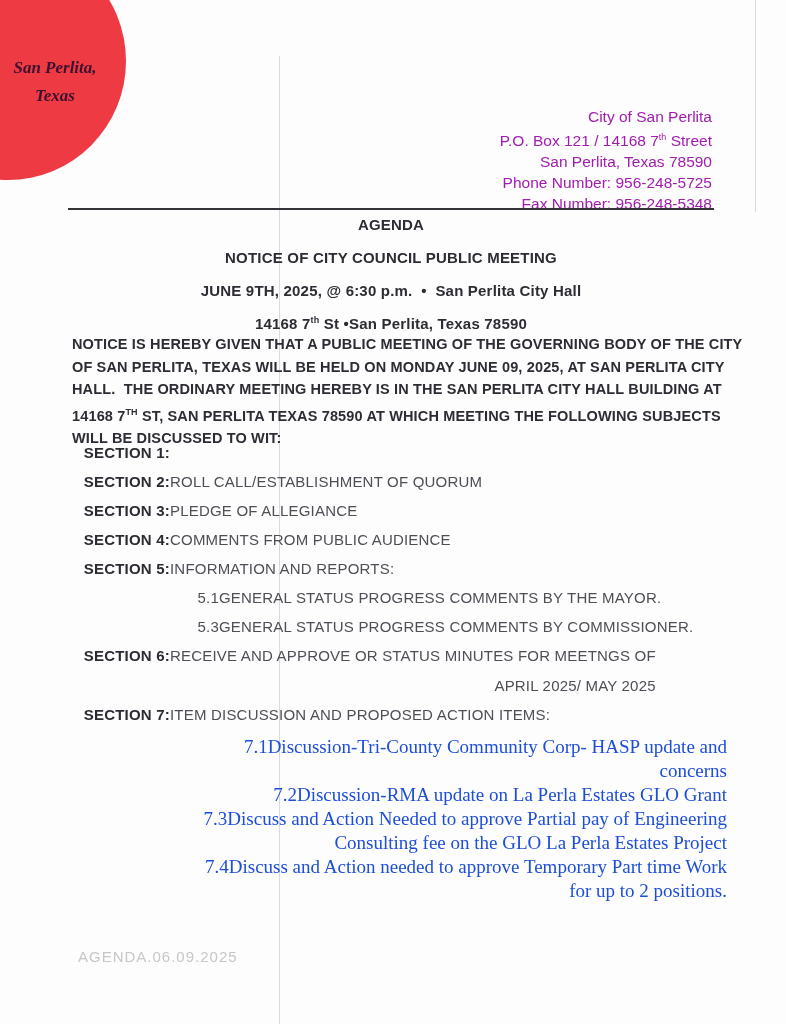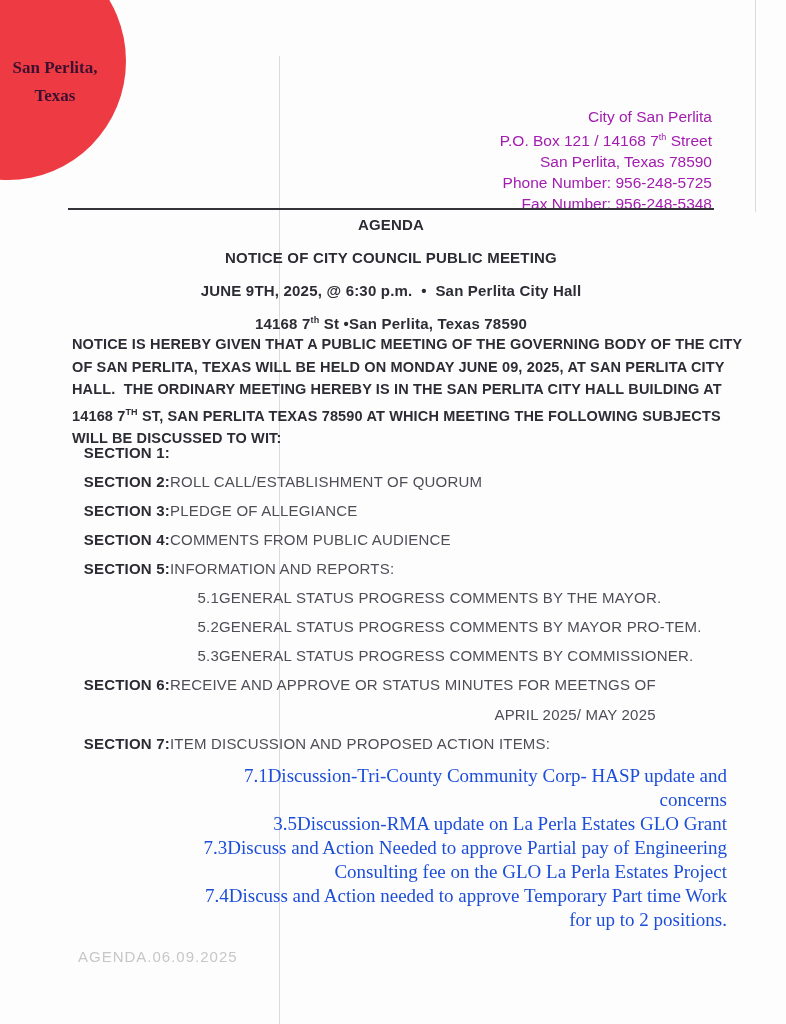--- a/index.html
+++ b/index.html
@@ -19,21 +19,21 @@
   
   .logo-blob{
     position:absolute;left:-110px;top:-58px;
     width:236px;height:238px;border-radius:50%;
     background:#ee3b43;
   }
   .logo-text{
     position:absolute;left:2px;top:54px;width:106px;
     text-align:center;
     font-family:"Liberation Serif", serif;
-    font-weight:600;
+    font-style:italic;font-weight:600;
     font-size:17px;line-height:28px;
     color:#3d1030;
   }
 
   
   .contact{
     position:absolute;right:74px;top:106px;
     text-align:right;
     font-size:15.5px;line-height:21px;
     color:#a21caf;
@@ -134,24 +134,20 @@
     <div class="sec-row">
       <div class="sec-label">SECTION 5:</div>
       <div class="sec-text">INFORMATION AND REPORTS:</div>
     </div>
 
     <div class="sub5-row">
       <div class="sub5-num">5.1</div>
       <div class="sub5-text">GENERAL STATUS PROGRESS COMMENTS BY THE MAYOR.</div>
     </div>
     <div class="sub5-row">
-      <div class="sub5-num">5.2</div>
-      <div class="sub5-text">GENERAL STATUS PROGRESS COMMENTS BY MAYOR PRO-TEM.</div>
-    </div>
-    <div class="sub5-row">
       <div class="sub5-num">5.3</div>
       <div class="sub5-text">GENERAL STATUS PROGRESS COMMENTS BY COMMISSIONER.</div>
     </div>
 
     <div class="sec-row">
       <div class="sec-label">SECTION 6:</div>
       <div>
         <div class="sec-text">RECEIVE AND APPROVE OR STATUS MINUTES FOR MEETNGS OF</div>
         <div class="sec-text sec-line2">APRIL 2025/ MAY 2025</div>
       </div>
@@ -161,21 +157,21 @@
       <div class="sec-label">SECTION 7:</div>
       <div class="sec-text">ITEM DISCUSSION AND PROPOSED ACTION ITEMS:</div>
     </div>
 
     <div class="items7">
       <div>
         <div class="item7-l1"><span class="item7-num">7.1</span><span>Discussion-Tri-County Community Corp- HASP update and</span></div>
         <div class="item7-l2">concerns</div>
       </div>
       <div>
-        <div class="item7-l1"><span class="item7-num">3.5</span><span>Discussion-RMA update on La Perla Estates GLO Grant</span></div>
+        <div class="item7-l1"><span class="item7-num">7.2</span><span>Discussion-RMA update on La Perla Estates GLO Grant</span></div>
       </div>
       <div>
         <div class="item7-l1"><span class="item7-num">7.3</span><span>Discuss and Action Needed to approve Partial pay of Engineering</span></div>
         <div class="item7-l2">Consulting fee on the GLO La Perla Estates Project</div>
       </div>
       <div>
         <div class="item7-l1"><span class="item7-num">7.4</span><span>Discuss and Action needed to approve Temporary Part time Work</span></div>
         <div class="item7-l2">for up to 2 positions.</div>
       </div>
     </div>

